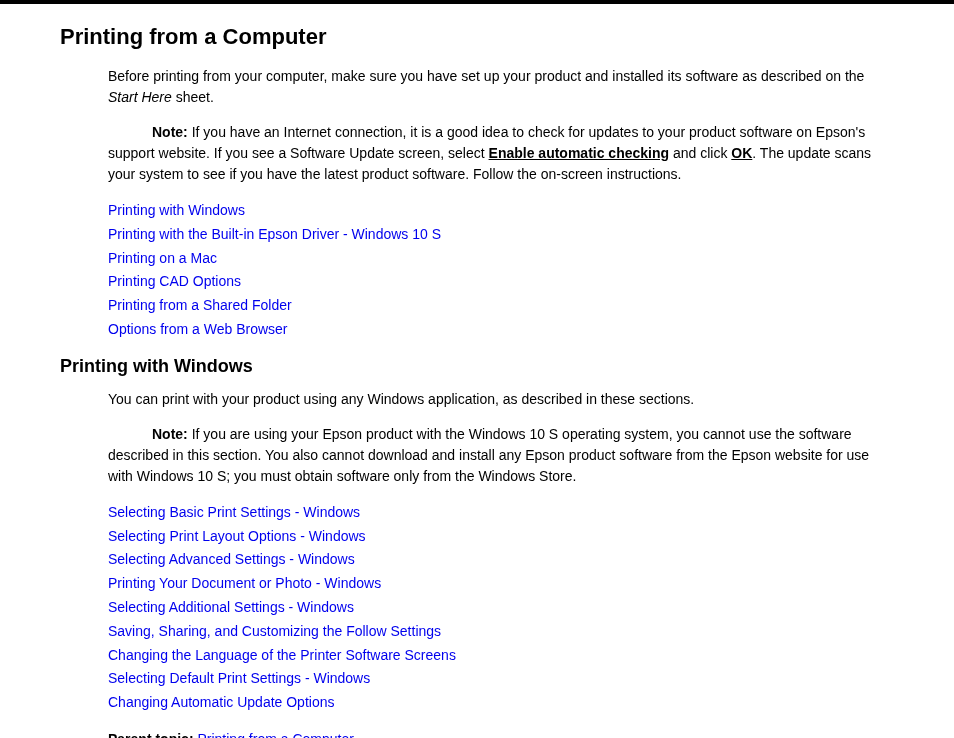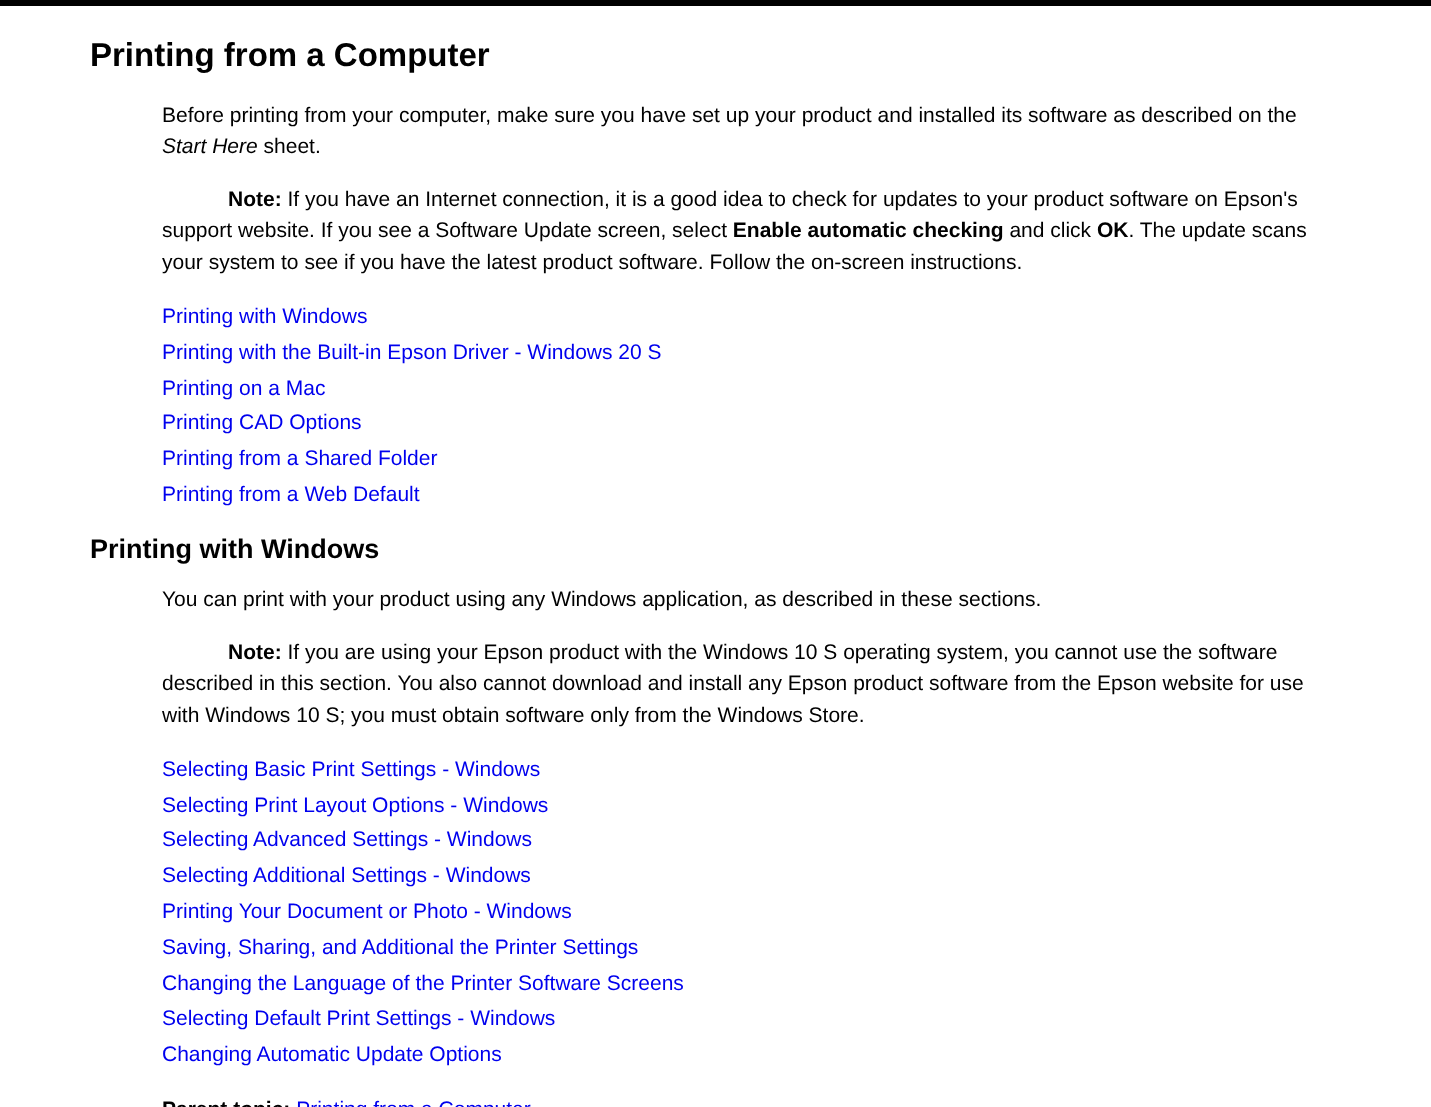--- a/index.html
+++ b/index.html
@@ -67,20 +67,21 @@
       color: #000000;
     }
 
     .note-label {
       font-weight: bold;
       padding-left: 44px;
     }
 
     .link-bold {
       font-weight: bold;
+      text-decoration: underline;
     }
 
     .link-list {
       margin-bottom: 14px;
       line-height: 1.7;
     }
 
     .link-item {
       display: block;
       color: #0000ee;
@@ -118,47 +119,47 @@
         Before printing from your computer, make sure you have set up your product and installed its software as described on the <em>Start Here</em> sheet.
       </p>
 
       <p class="note-block">
         <span class="note-label">Note:</span>
         <span> If you have an Internet connection, it is a good idea to check for updates to your product software on Epson's support website. If you see a Software Update screen, select </span><span class="link-bold">Enable automatic checking</span><span> and click </span><span class="link-bold">OK</span><span>. The update scans your system to see if you have the latest product software. Follow the on-screen instructions.</span>
       </p>
 
       <div class="link-list">
         <a class="link-item">Printing with Windows</a>
-        <a class="link-item">Printing with the Built-in Epson Driver - Windows 20 S</a>
+        <a class="link-item">Printing with the Built-in Epson Driver - Windows 10 S</a>
         <a class="link-item">Printing on a Mac</a>
         <a class="link-item">Printing CAD Options</a>
         <a class="link-item">Printing from a Shared Folder</a>
-        <a class="link-item">Printing from a Web Default</a>
+        <a class="link-item">Options from a Web Browser</a>
       </div>
     </div>
 
     <h2 class="section-heading">Printing with Windows</h2>
 
     <div class="indented-block">
       <p class="intro-text">
         You can print with your product using any Windows application, as described in these sections.
       </p>
 
       <p class="note-block">
         <span class="note-label">Note:</span>
         <span> If you are using your Epson product with the Windows 10 S operating system, you cannot use the software described in this section. You also cannot download and install any Epson product software from the Epson website for use with Windows 10 S; you must obtain software only from the Windows Store.</span>
       </p>
 
       <div class="link-list">
         <a class="link-item">Selecting Basic Print Settings - Windows</a>
         <a class="link-item">Selecting Print Layout Options - Windows</a>
         <a class="link-item">Selecting Advanced Settings - Windows</a>
+        <a class="link-item">Printing Your Document or Photo - Windows</a>
         <a class="link-item">Selecting Additional Settings - Windows</a>
-        <a class="link-item">Printing Your Document or Photo - Windows</a>
-        <a class="link-item">Saving, Sharing, and Additional the Printer Settings</a>
+        <a class="link-item">Saving, Sharing, and Customizing the Follow Settings</a>
         <a class="link-item">Changing the Language of the Printer Software Screens</a>
         <a class="link-item">Selecting Default Print Settings - Windows</a>
         <a class="link-item">Changing Automatic Update Options</a>
       </div>
 
       <p class="parent-topic-line">
         <span class="parent-topic-label">Parent topic:</span>
         <span> </span><a class="parent-topic-link">Printing from a Computer</a>
       </p>
     </div>

